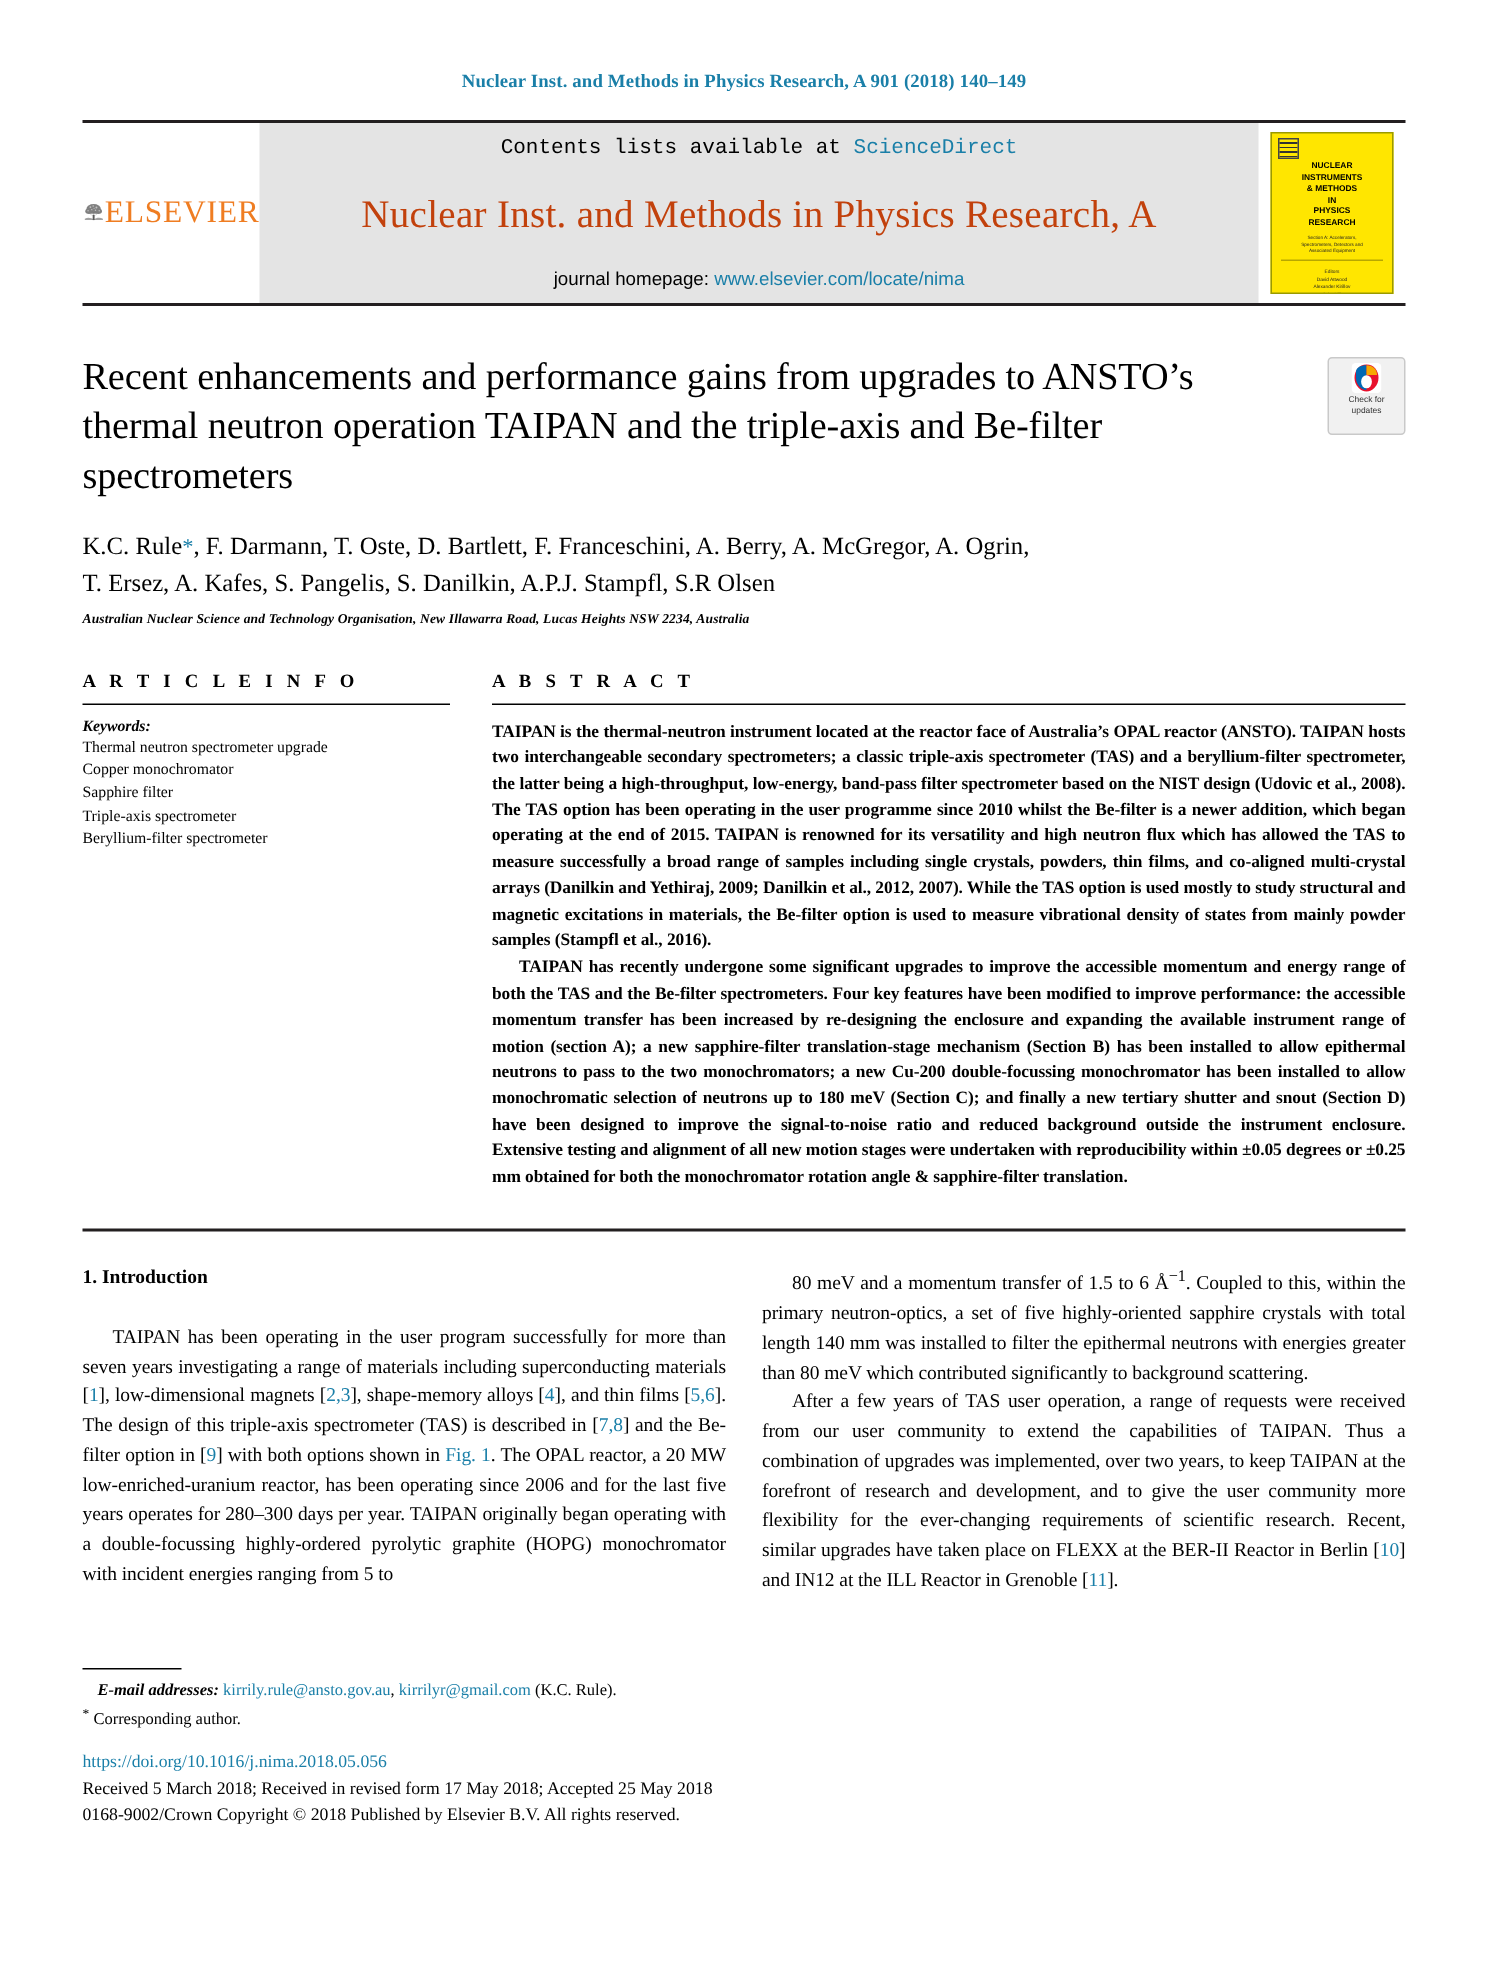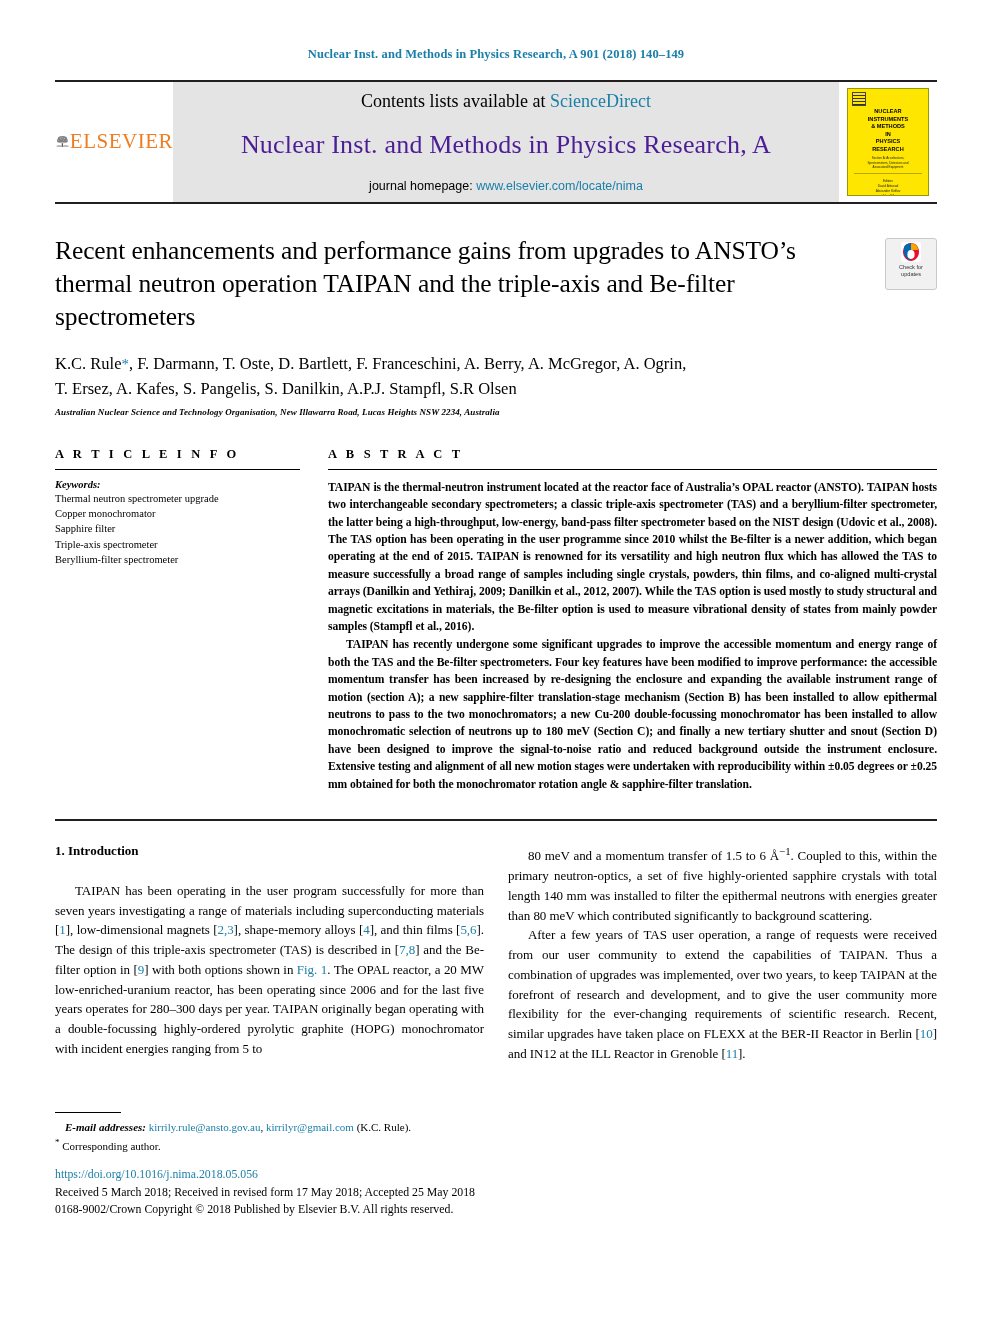--- a/index.html
+++ b/index.html
@@ -66,29 +66,29 @@
     flex: 1 1 auto;
     background: #e4e4e4;
     display: flex;
     flex-direction: column;
     justify-content: space-between;
     align-items: center;
     padding: 9px 0 9px 0;
     box-sizing: border-box;
   }
   .banner-top {
-    font-size: 18px;
-    color: #000;
-    font-family: Liberation Serif, serif;
+    font-size: 14px;
+    color: #000;
+    font-family: Liberation Mono, monospace;
   }
   .sciencedirect { color: #1a7fa8; }
   .banner-title {
     font-family: "Liberation Serif", serif;
     font-size: 26px;
-    color: #4c1d95;
+    color: #c2410c;
     letter-spacing: 0.2px;
     line-height: 1.1;
     text-align: center;
   }
   .banner-bottom {
     font-size: 12.5px;
     font-family: "Liberation Sans", sans-serif;
     color: #000;
   }
   .homepage-url { color: #1a7fa8; }

